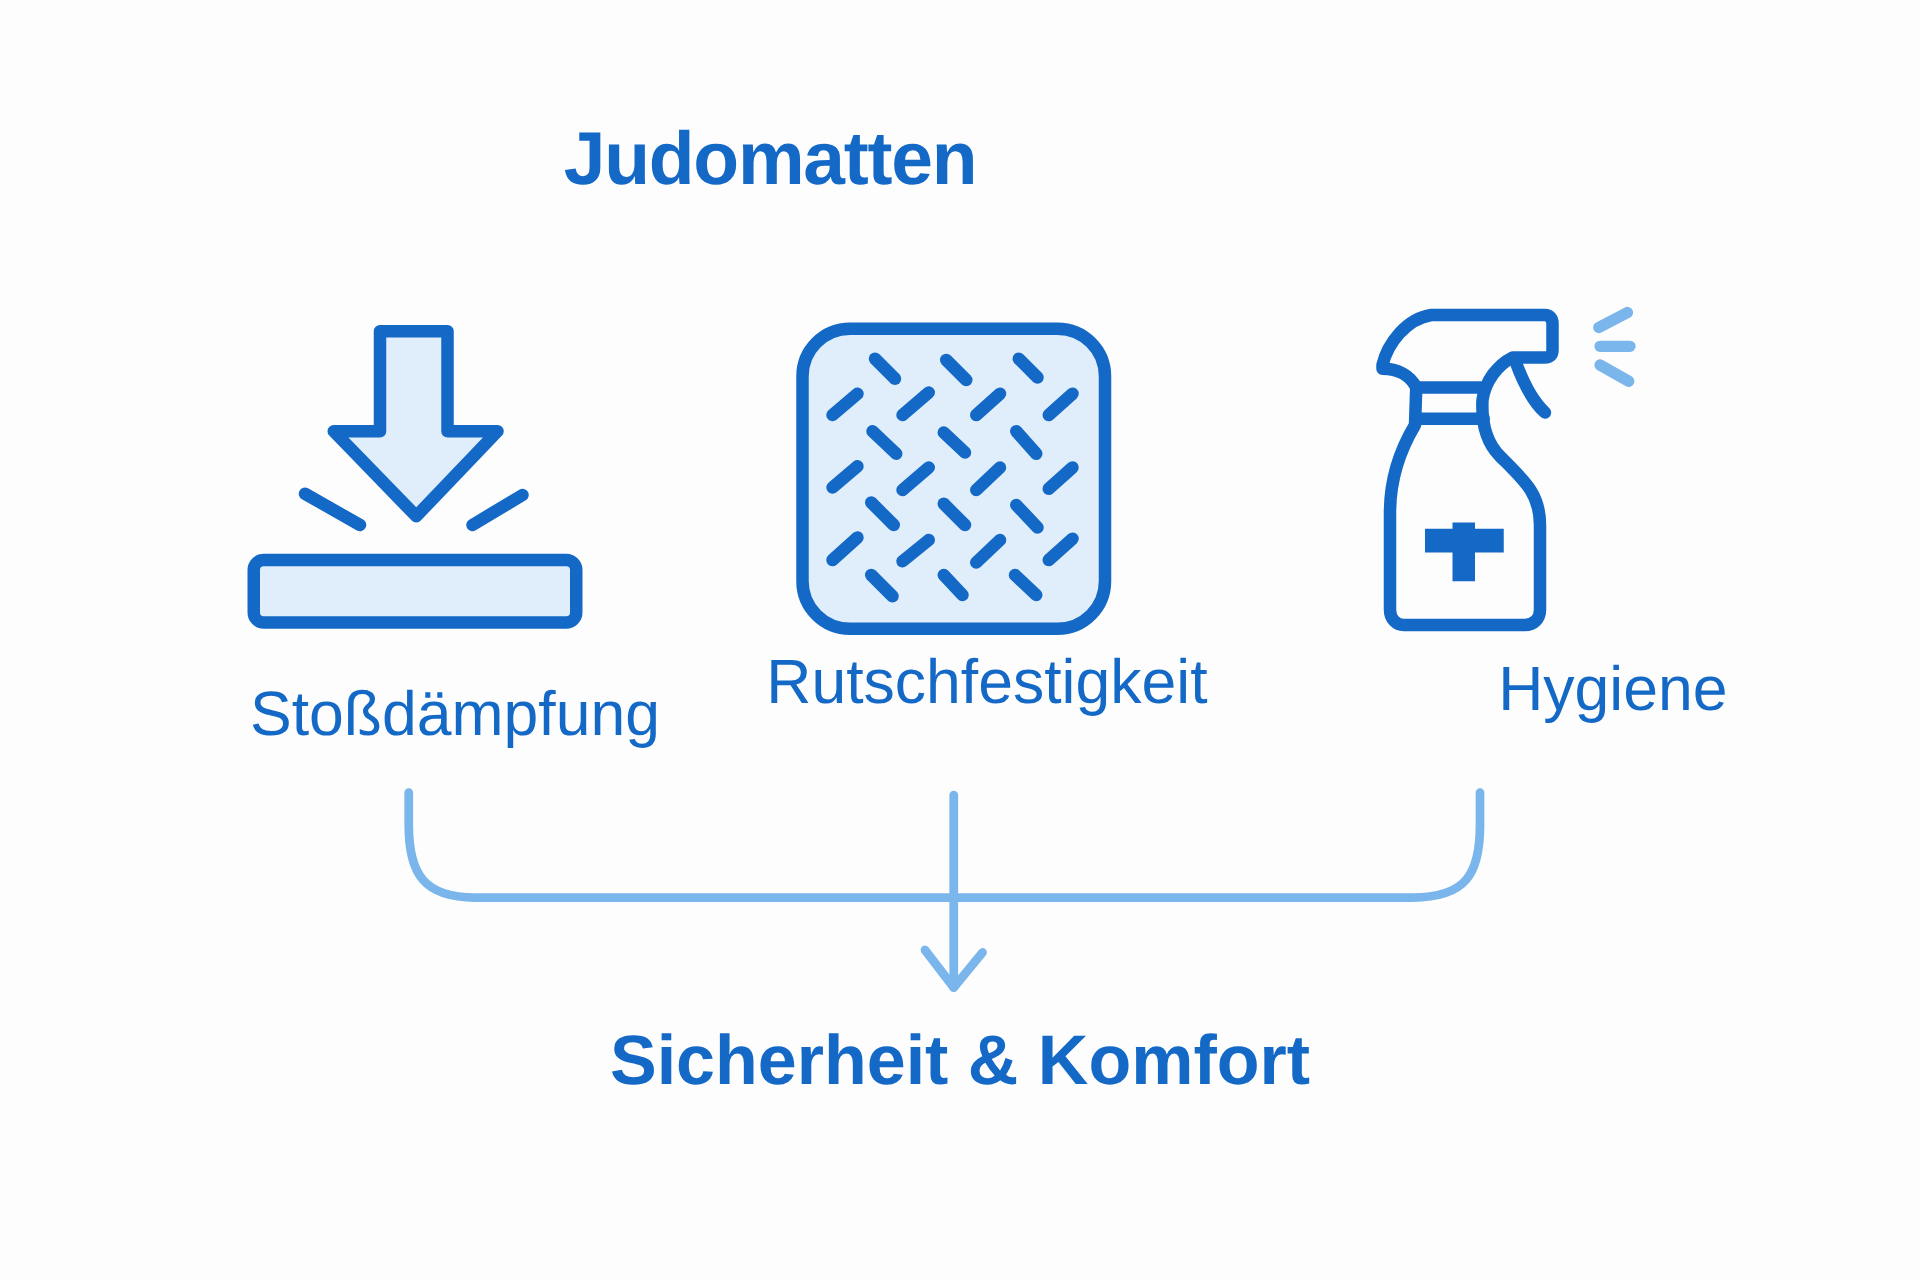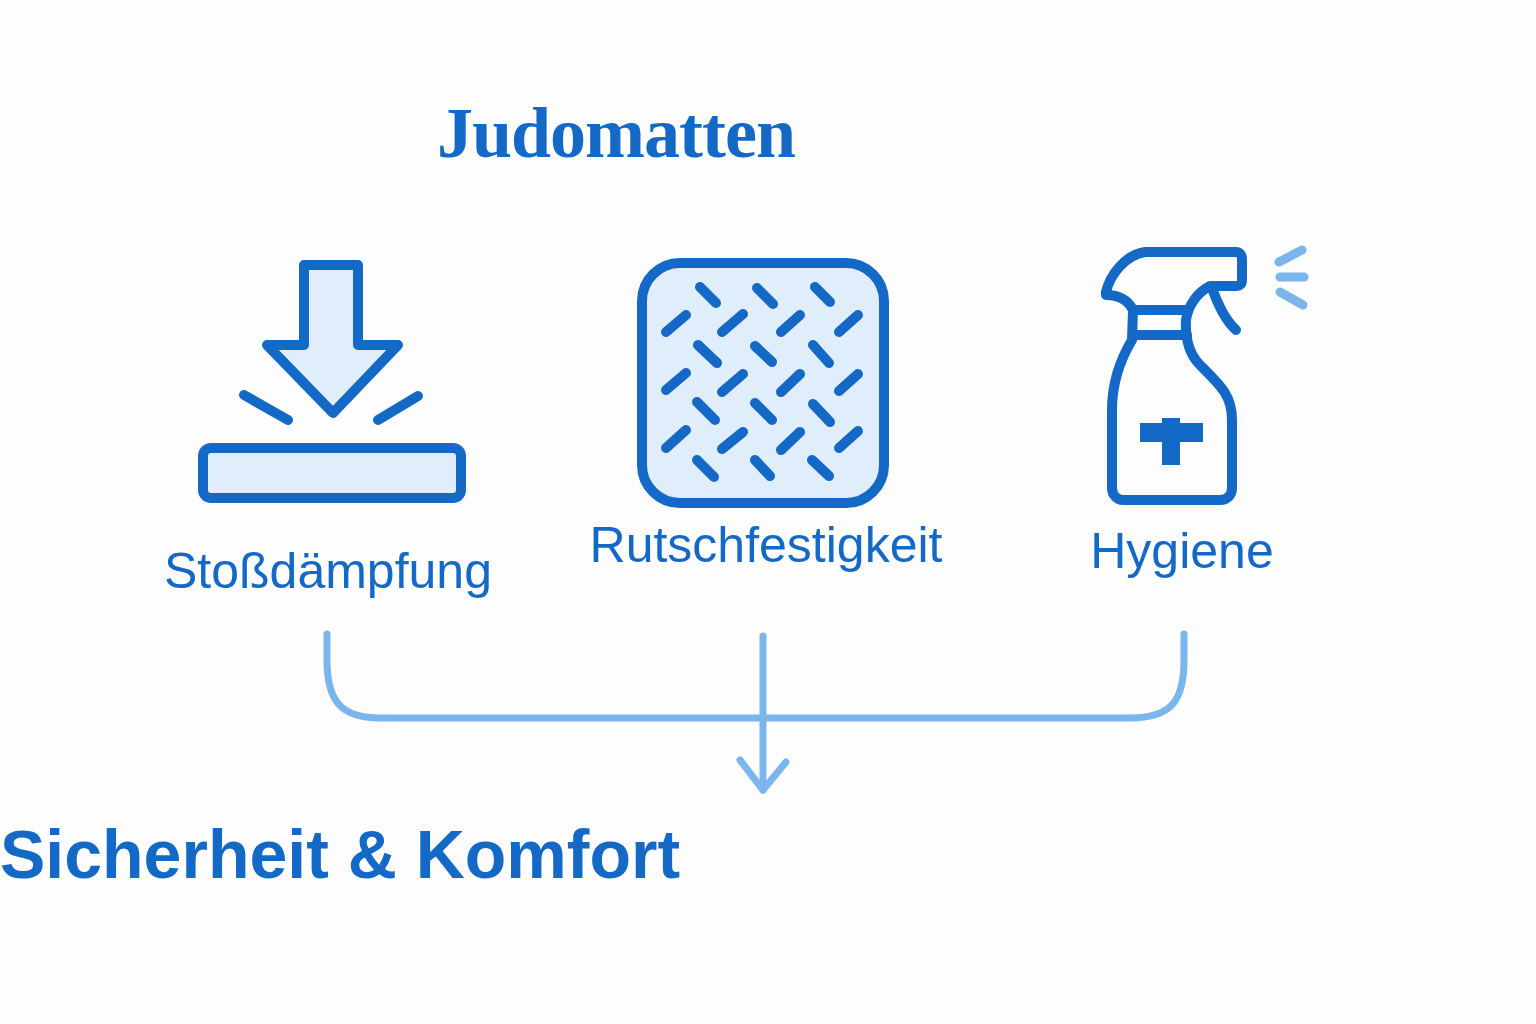--- a/index.html
+++ b/index.html
@@ -1,20 +1,20 @@
 <!DOCTYPE html>
 <html><head>
   <meta charset="utf-8">
   <style>
     html, body { margin: 0; padding: 0; background: #fdfdfd; }
     body { width: 1536px; height: 1024px; position: relative; overflow: hidden; font-family: "Liberation Sans", "DejaVu Sans", sans-serif; }
     .abs { position: absolute; }
-    .title { left: 0; width: 1232px; top: 92px; text-align: center; font-size: 72px; font-weight: bold; color: #1469c7; letter-spacing: -1px; font-family: Liberation Serif, serif; }
-    .label { font-size: 50px; color: #1469c7; text-align: center; white-space: nowrap; font-weight: 500; }
-    .bottom { left: 0; width: 1536px; top: 815px; font-size: 68px; font-weight: bold; color: #1469c7; }
+    .title { left: 0; width: 1232px; top: 92px; text-align: center; font-size: 60px; font-weight: bold; color: #1469c7; letter-spacing: -1px; }
+    .label { font-size: 50px; color: #1469c7; text-align: right; white-space: nowrap; font-weight: 500; }
+    .bottom { left: 0; width: 1536px; top: 815px; text-align: center; font-size: 56px; font-weight: bold; color: #1469c7; }
     svg { position: absolute; left: 0; top: 0; }
   </style>
 </head>
 <body>
 
 <div class="abs title">Judomatten</div>
 
 <svg width="1536" height="1024" viewBox="0 0 1536 1024">
 
   <g stroke="#1469c7" stroke-width="10" stroke-linejoin="round" stroke-linecap="round">

